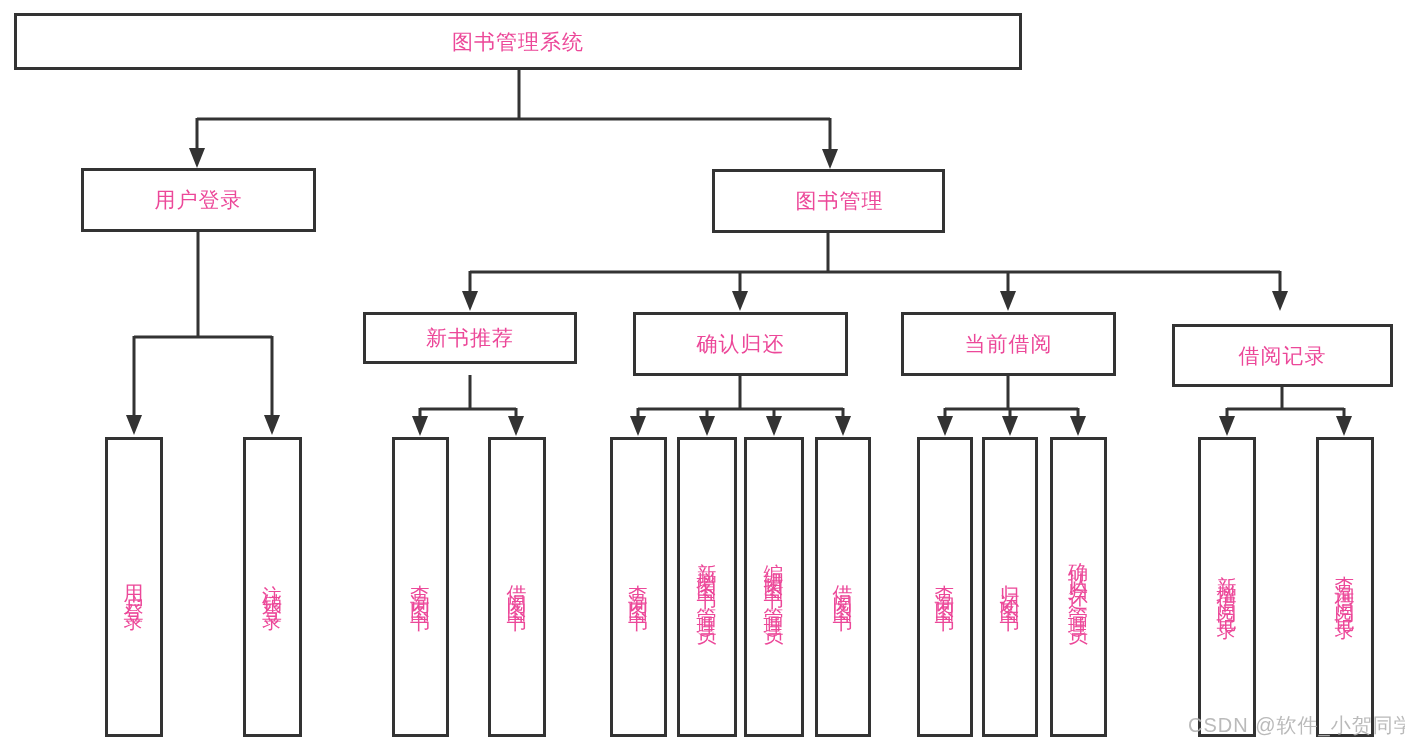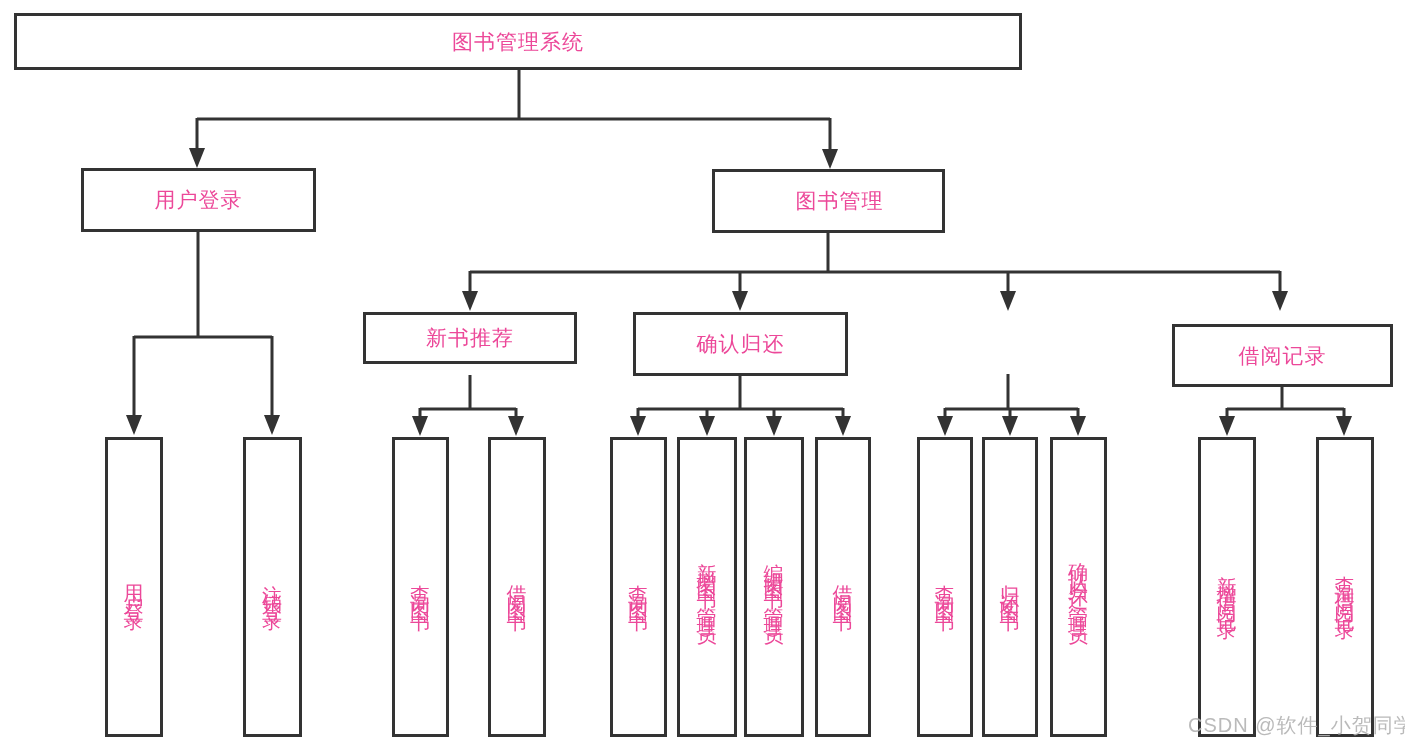--- a/index.html
+++ b/index.html
@@ -144,20 +144,23 @@
   <div class="node hbox n-book-mgmt">
     <span>图书管理</span>
   </div>
 
   <div class="node hbox n-new-book">
     <span>新书推荐</span>
   </div>
   <div class="node hbox n-book-borrow">
     <span>确认归还</span>
   </div>
+  <div class="node hbox n-cur-borrow">
+    <span>当前借阅</span>
+  </div>
   <div class="node hbox n-borrow-rec">
     <span>借阅记录</span>
   </div>
 
   <div class="node vbox n-v-user-login">
     <span class="vlabel">用户登录</span>
   </div>
   <div class="node vbox n-v-logout">
     <span class="vlabel">注销登录</span>
   </div>

